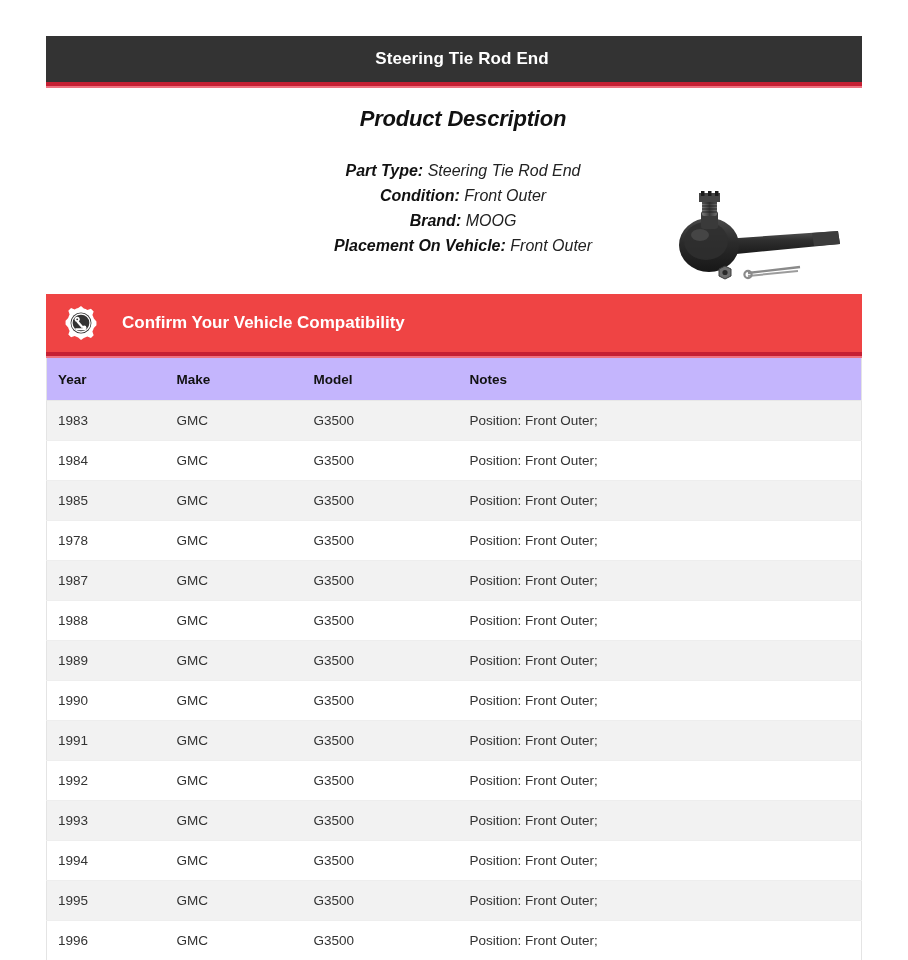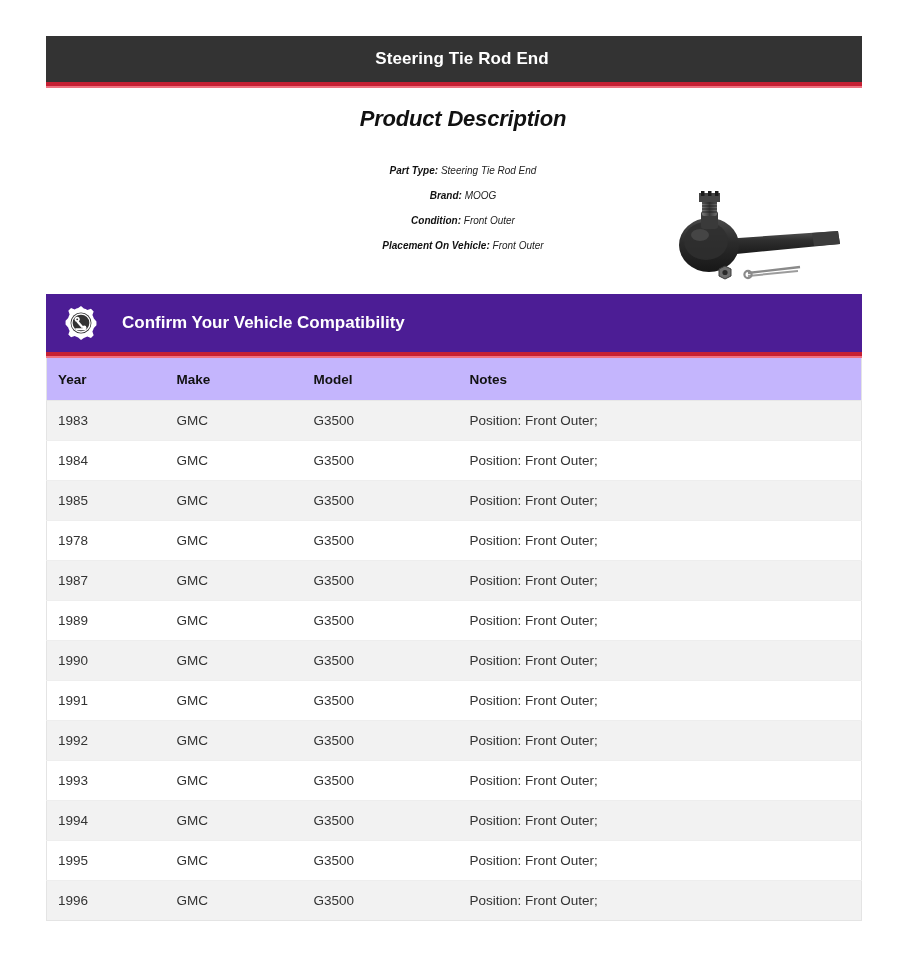--- a/index.html
+++ b/index.html
@@ -36,41 +36,41 @@
 
   .product-body { position: relative; padding: 18px 0 0 18px; font-style: italic; }
   .section-heading {
     font-size: 22px;
     font-weight: bold;
     color: #111111;
     letter-spacing: -0.2px;
   }
   .spec-list { margin-top: 26px; }
   .spec-row {
-    font-size: 10px;
+    font-size: 16px;
     line-height: 25px;
     color: #222222;
     white-space: nowrap;
   }
   .spec-label { font-weight: bold; color: #111111; }
   .spec-value { font-weight: normal; }
 
   .product-photo {
     position: absolute;
     right: 10px;
     top: 95px;
     width: 190px;
     height: 105px;
   }
 
   
   .compat-panel { position: absolute; left: 46px; top: 294px; width: 816px; }
 
   .compat-bar {
-    background: #4c1d95;
+    background: #ef4444;
     border-bottom: 4px solid #c62033;
     display: flex;
     align-items: center;
     padding: 10px 0 10px 16px;
     box-shadow: 0 1px 0 rgba(0,0,0,0.25);
   }
   .gear-icon { width: 38px; height: 38px; flex: 0 0 38px; }
   .compat-title {
     color: #ffffff;
     font-size: 17px;
@@ -126,26 +126,26 @@
 
     <div class="product-body">
       <div class="section-heading">Product Description</div>
 
       <div class="spec-list">
         <div class="spec-row">
           <span class="spec-label">Part Type:</span>
           <span class="spec-value">Steering Tie Rod End</span>
         </div>
         <div class="spec-row">
+          <span class="spec-label">Condition:</span>
+          <span class="spec-value">Front Outer</span>
+        </div>
+        <div class="spec-row">
           <span class="spec-label">Brand:</span>
           <span class="spec-value">MOOG</span>
-        </div>
-        <div class="spec-row">
-          <span class="spec-label">Condition:</span>
-          <span class="spec-value">Front Outer</span>
         </div>
         <div class="spec-row">
           <span class="spec-label">Placement On Vehicle:</span>
           <span class="spec-value">Front Outer</span>
         </div>
       </div>
 
       <svg class="product-photo" viewBox="0 0 190 105">
         <defs>
           <linearGradient id="bodyGrad" x1="0" y1="0" x2="0" y2="1">
@@ -255,20 +255,26 @@
           <td class="col-model">G3500</td>
           <td class="col-notes">Position: Front Outer;</td>
         </tr>
         <tr>
           <td class="col-year">1987</td>
           <td class="col-make">GMC</td>
           <td class="col-model">G3500</td>
           <td class="col-notes">Position: Front Outer;</td>
         </tr>
         <tr>
+          <td class="col-year">1988</td>
+          <td class="col-make">GMC</td>
+          <td class="col-model">G3500</td>
+          <td class="col-notes">Position: Front Outer;</td>
+        </tr>
+        <tr>
           <td class="col-year">1989</td>
           <td class="col-make">GMC</td>
           <td class="col-model">G3500</td>
           <td class="col-notes">Position: Front Outer;</td>
         </tr>
         <tr>
           <td class="col-year">1990</td>
           <td class="col-make">GMC</td>
           <td class="col-model">G3500</td>
           <td class="col-notes">Position: Front Outer;</td>

